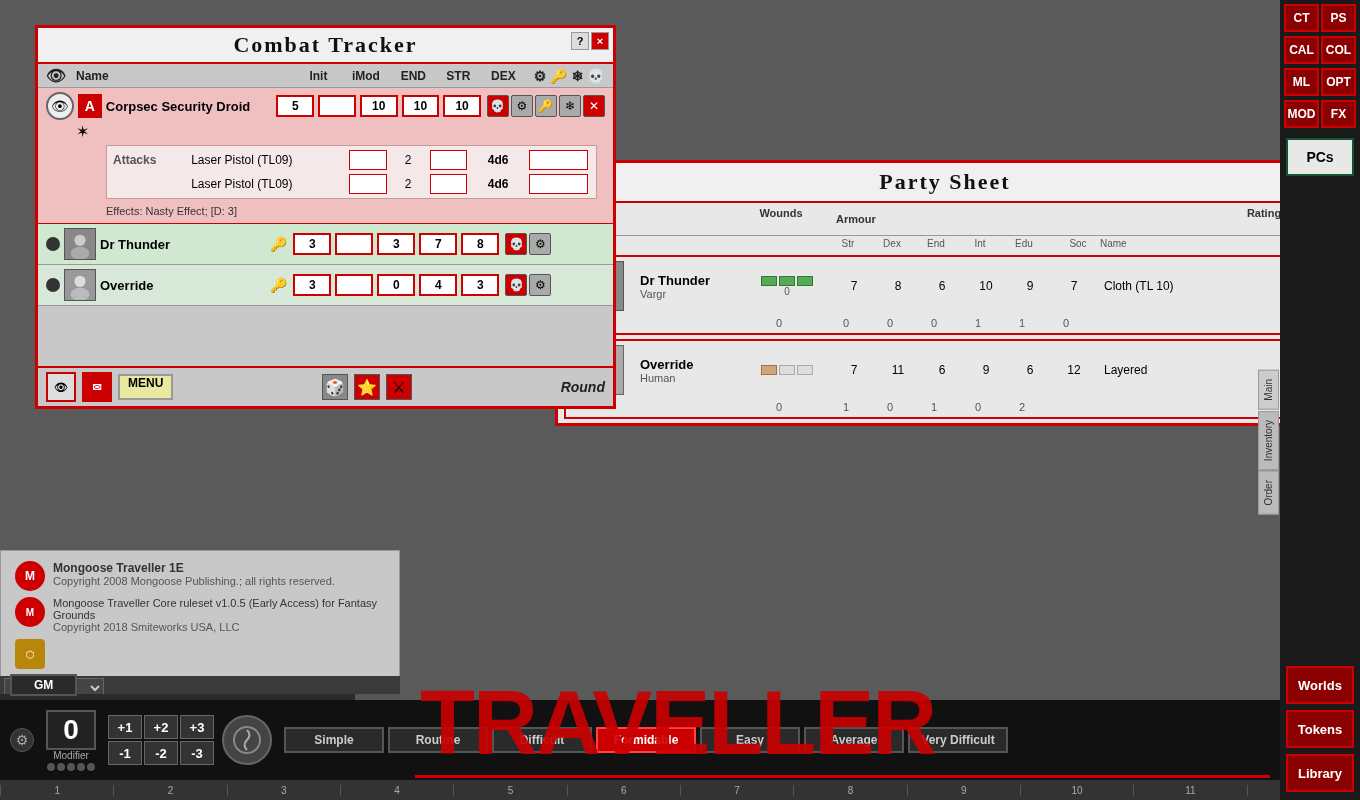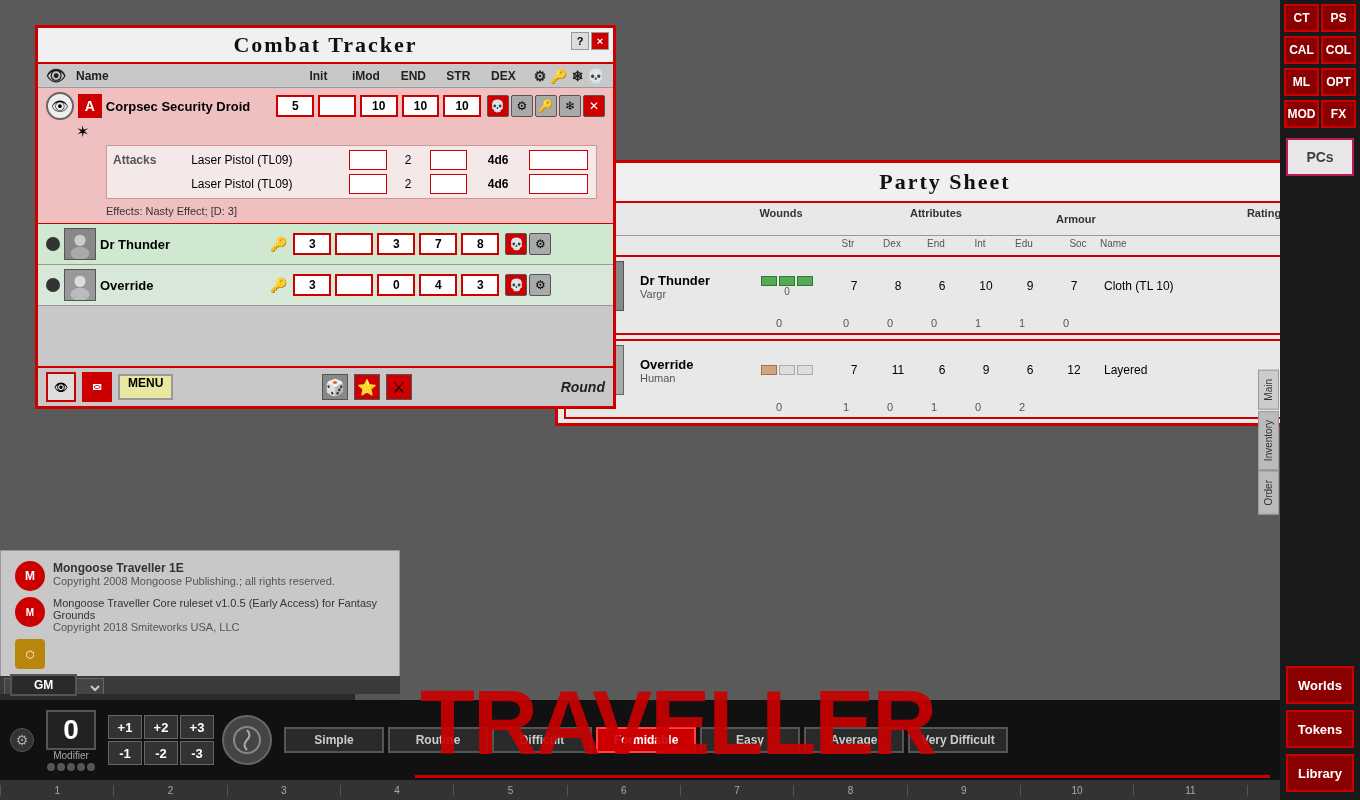--- a/index.html
+++ b/index.html
@@ -553,22 +553,22 @@
       font-size: 11px;
       padding: 2px 4px;
       width: 100px;
     }
 
     
     .pcs-btn {
       width: 68px;
       height: 38px;
       background: #e8e8e8;
-      border: 2px solid #be185d;
-      color: #404040;
+      border: 2px solid #14532d;
+      color: #000000;
       font-size: 14px;
       font-weight: bold;
       cursor: pointer;
       display: flex;
       align-items: center;
       justify-content: center;
       margin-bottom: 4px;
     }
 
     .ps-section-row {
@@ -739,21 +739,20 @@
     <span class="ps-title">Party Sheet</span>
     <div class="ps-window-btns">
       <div class="ct-wbtn">?</div>
       <div class="ct-wbtn close">×</div>
     </div>
   </div>
 
   <div style="display:flex; padding: 4px 8px; background:#e8e8e8; border-bottom:1px solid #999; font-size:11px; font-weight:bold; color:#333;">
     <div style="width:170px;">Name</div>
     <div style="width:90px;text-align:center;">Wounds</div>
-    <div style="width:220px; text-align:center;">Attributes</div>
     <div style="width:10px;"></div>
     <div style="flex:1; display:flex; align-items:center;">
       <span>Armour</span>
     </div>
     <div style="width:60px;text-align:center;">Rating</div>
     <div style="width:30px;">
       <div class="ps-coin-icon">💰</div>
     </div>
   </div>
 

